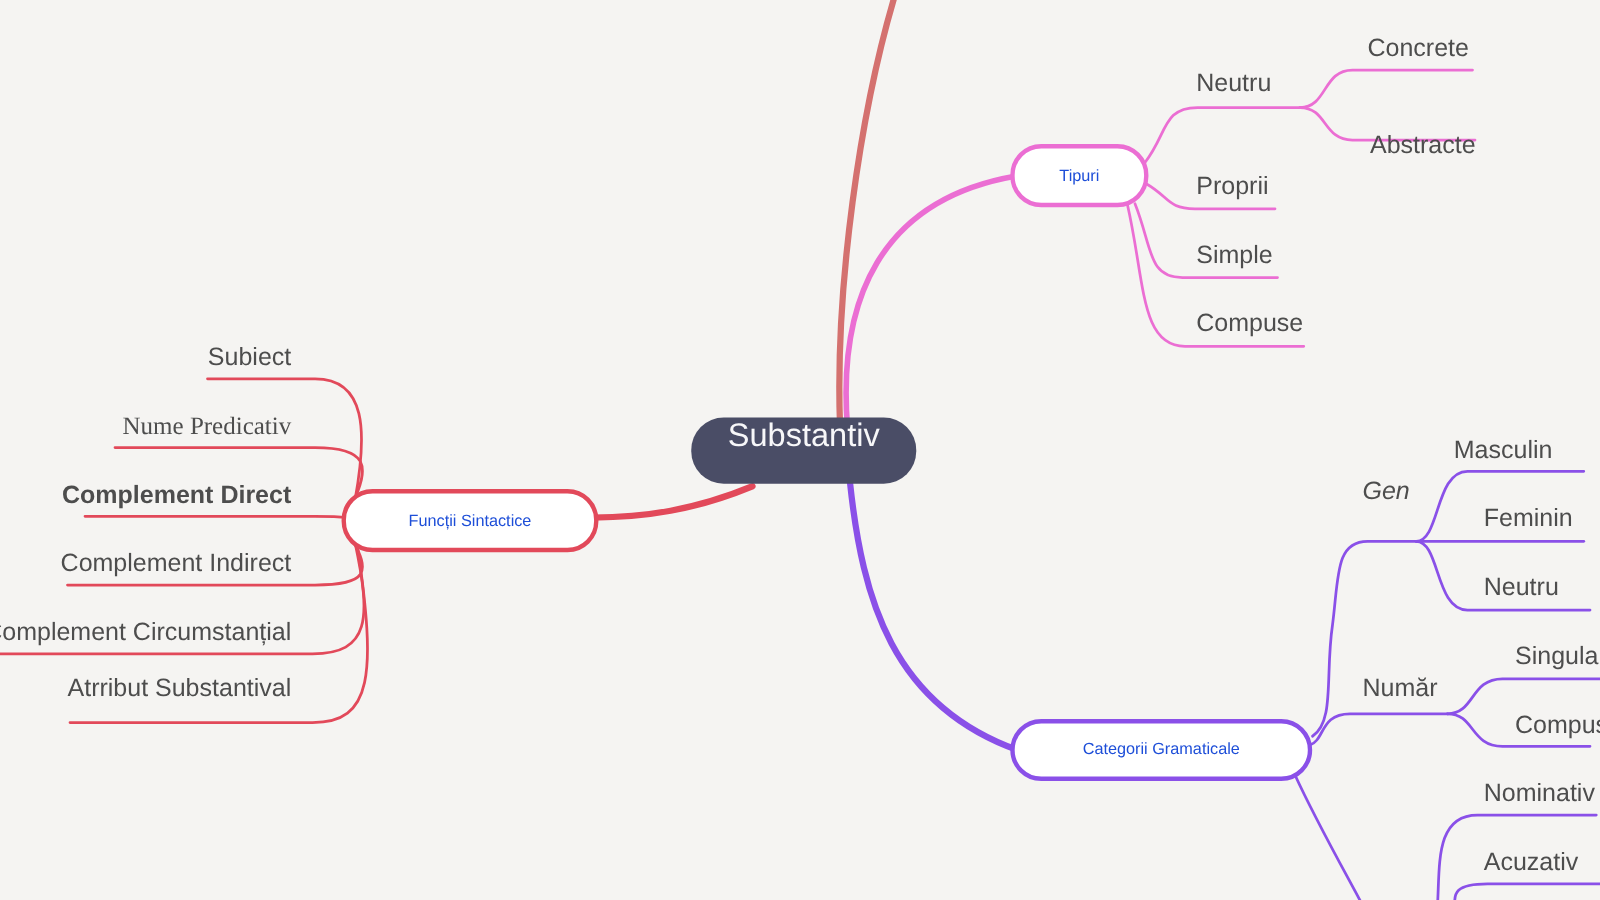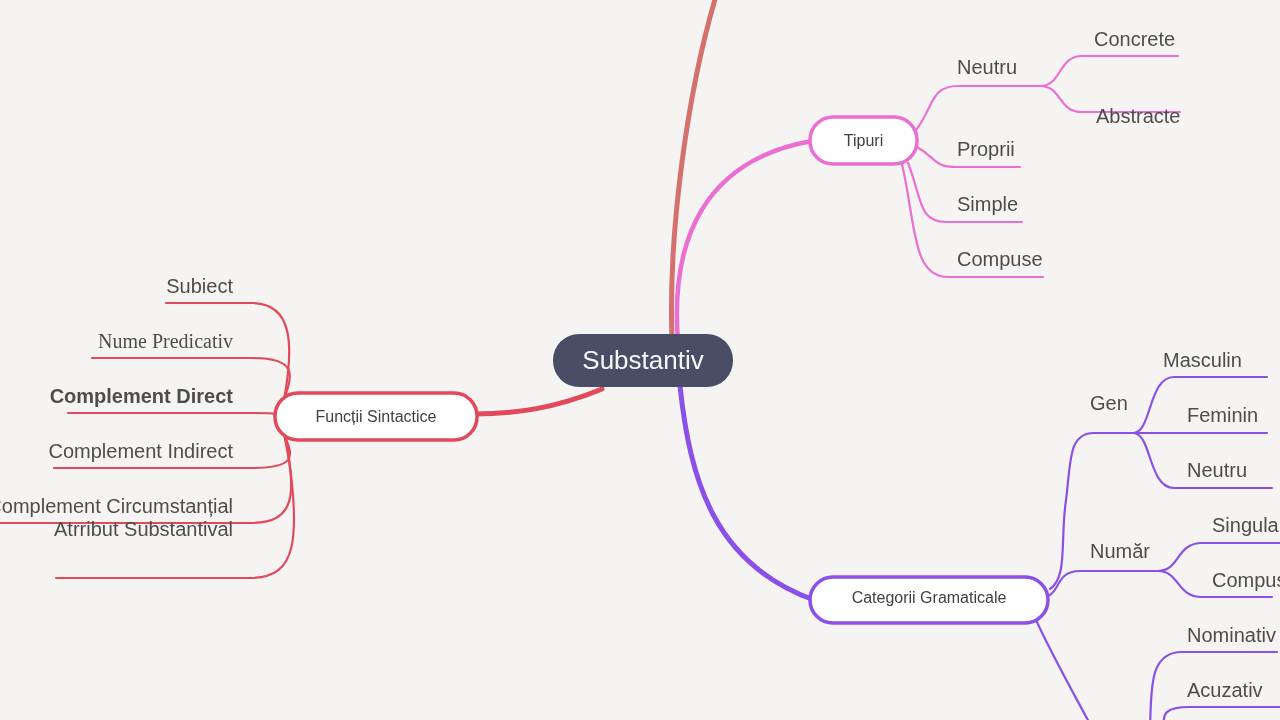--- a/index.html
+++ b/index.html
@@ -16,22 +16,22 @@
     color:#4d4d4d;
     font-size:20px;
     line-height:26px;
     white-space:nowrap;
     cursor:default;
   }
   .lbl.right{text-align:right;}
   .node{
     position:absolute;
     display:flex;align-items:center;justify-content:center;
-    color:#404040;
-    font-size:16px;
+    color:#1d4ed8;
+    font-size:13px;
     white-space:nowrap;
   }
   .central{
     color:#f7f7f9;
     font-size:26px;
   }
 </style>
 </head>
 <body>
 
@@ -76,43 +76,43 @@
         <path d="M 1164 724 C 1163 715 1164 707 1190 707 L 1282 707"></path>
       </g>
 
       <rect x="275" y="393" width="202" height="47" rx="23" fill="#ffffff" stroke-width="3.5" stroke="#e2495a"></rect>
       <rect x="810" y="117" width="107" height="47" rx="23" fill="#ffffff" stroke-width="3.5" stroke="#eb6ed3"></rect>
       <rect x="810" y="577" width="238" height="46" rx="23" fill="#ffffff" stroke-width="3.5" stroke="#8a50e8"></rect>
       <rect x="553" y="334" width="180" height="53" rx="26" fill="#4a4d66"></rect>
     </g>
   </svg>
 
-  <div class="node central" style="left:553px;top:334px;width:180px;height:53px;text-align:right;">Substantiv</div>
+  <div class="node central" style="left:553px;top:322px;width:180px;height:53px;text-align:right;">Substantiv</div>
 
   <div class="node" style="left:275px;top:393px;width:202px;height:47px;">Funcții Sintactice</div>
 
   <div class="node" style="left:810px;top:117px;width:107px;height:47px;">Tipuri</div>
 
   <div class="node" style="left:810px;top:577px;width:238px;height:42px;">Categorii Gramaticale</div>
 
   <div class="lbl right" style="right:1047px;top:273px;">Subiect</div>
   <div class="lbl right" style="right:1047px;top:328px;font-family:Liberation Serif, serif;">Nume Predicativ</div>
   <div class="lbl right" style="right:1047px;top:383px;font-weight:bold;">Complement Direct</div>
   <div class="lbl right" style="right:1047px;top:438px;">Complement Indirect</div>
   <div class="lbl right" style="right:1047px;top:493px;">Complement Circumstanțial</div>
-  <div class="lbl right" style="right:1047px;top:516px;">Atrribut Substantival</div>
+  <div class="lbl right" style="right:1047px;top:538px;">Atrribut Substantival</div>
 
   <div class="lbl" style="left:957px;top:54px;">Neutru</div>
   <div class="lbl" style="left:1094px;top:26px;">Concrete</div>
   <div class="lbl" style="left:1096px;top:75px;margin-top:28px;">Abstracte</div>
   <div class="lbl" style="left:957px;top:136px;">Proprii</div>
   <div class="lbl" style="left:957px;top:191px;">Simple</div>
   <div class="lbl" style="left:957px;top:246px;">Compuse</div>
 
-  <div class="lbl" style="left:1090px;top:390px;">Gen</div>
+  <div class="lbl" style="left:1090px;top:380px;font-style:italic;">Gen</div>
   <div class="lbl" style="left:1163px;top:347px;">Masculin</div>
   <div class="lbl" style="left:1187px;top:402px;">Feminin</div>
   <div class="lbl" style="left:1187px;top:457px;">Neutru</div>
   <div class="lbl" style="left:1090px;top:538px;text-align:center;">Număr</div>
   <div class="lbl" style="left:1212px;top:512px;">Singular</div>
   <div class="lbl" style="left:1212px;top:567px;">Compuse</div>
   <div class="lbl" style="left:1187px;top:622px;">Nominativ</div>
   <div class="lbl" style="left:1187px;top:677px;">Acuzativ</div>
 
 </div>

